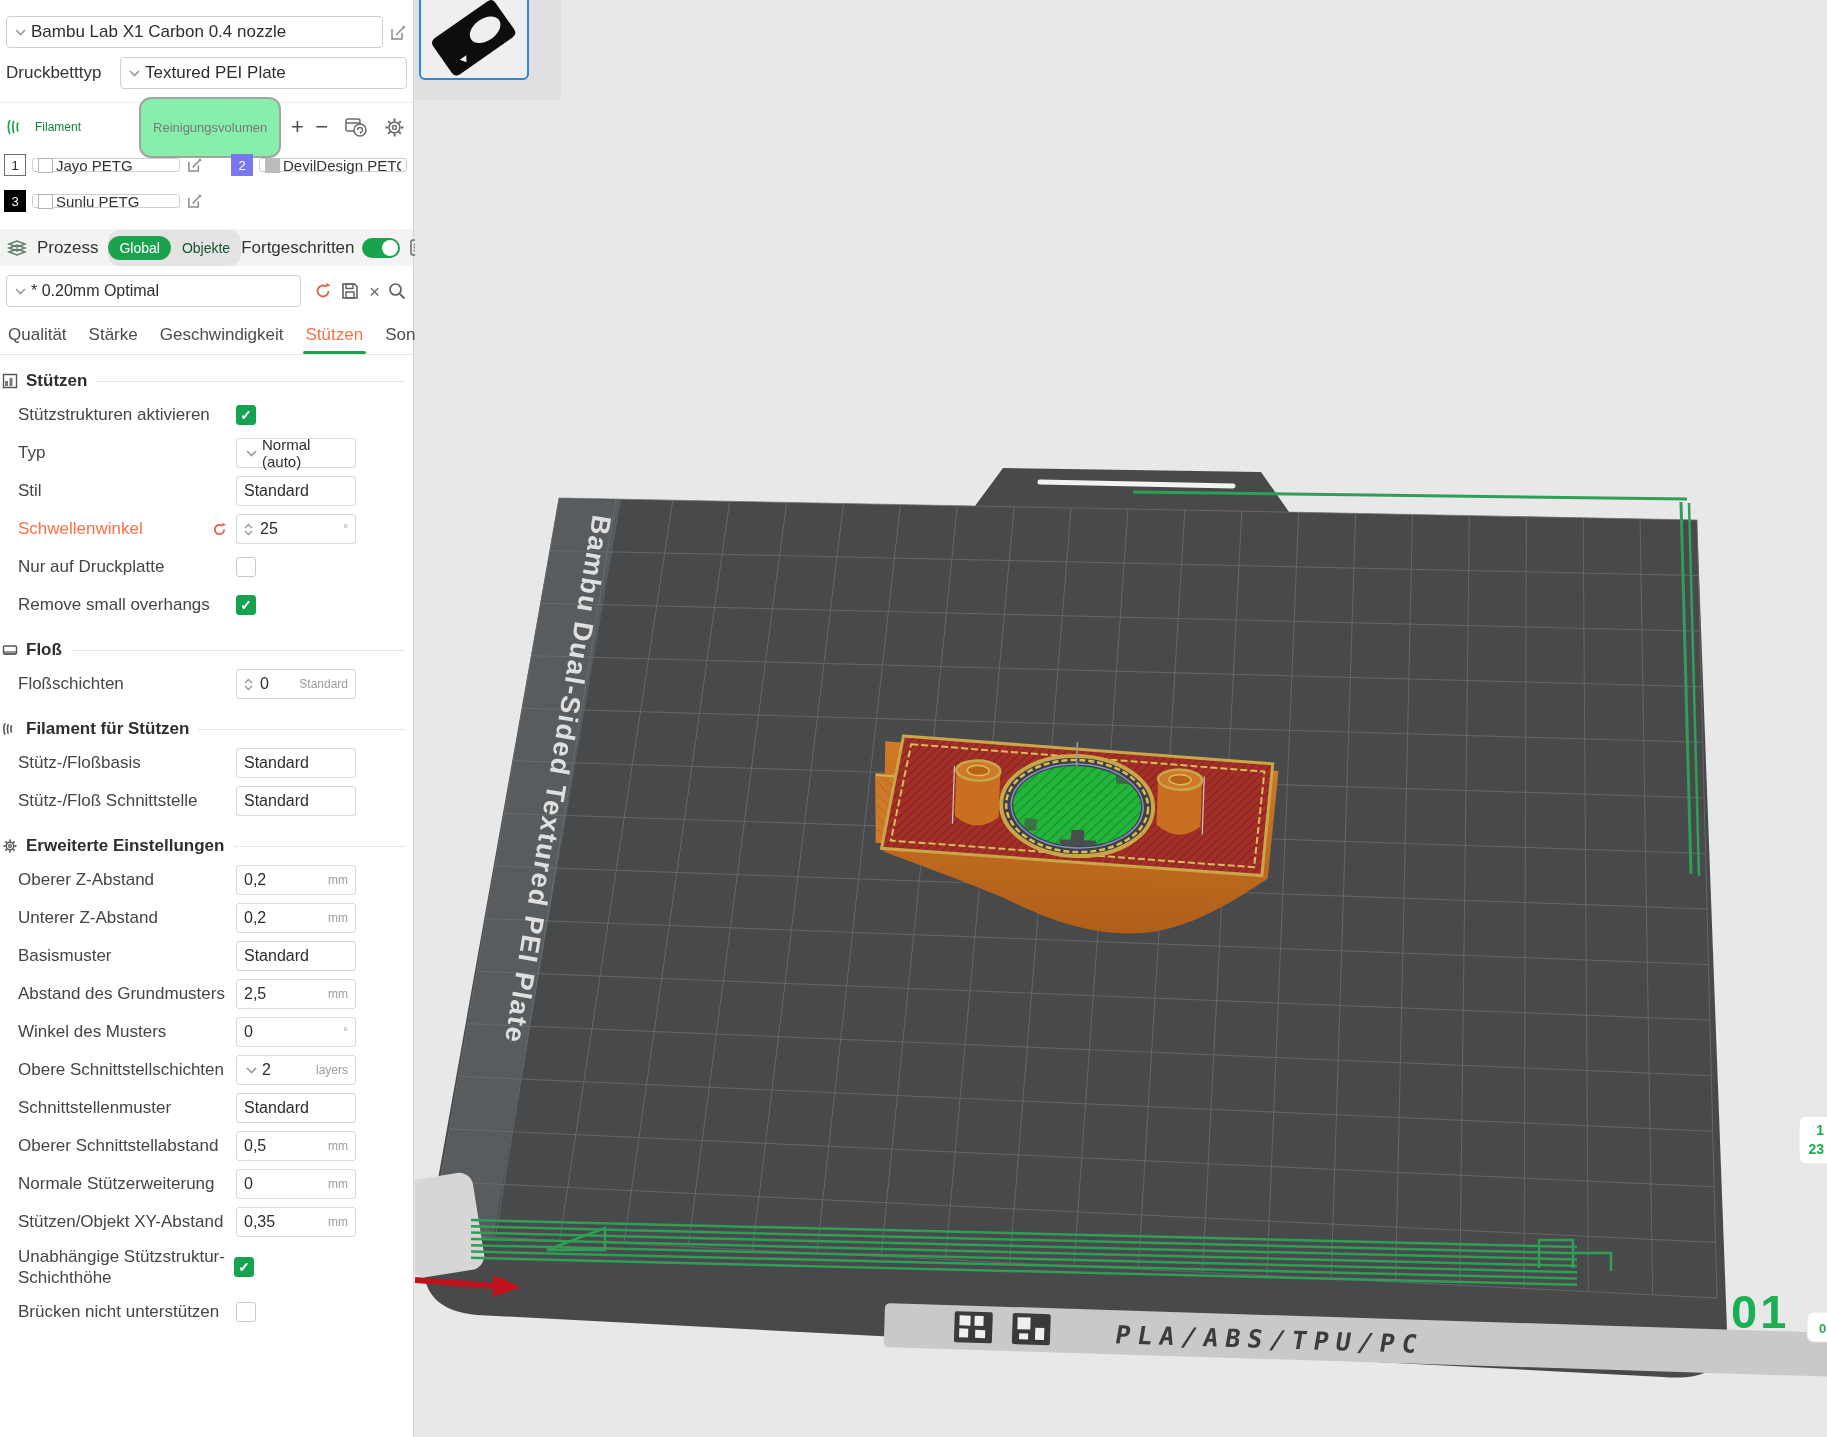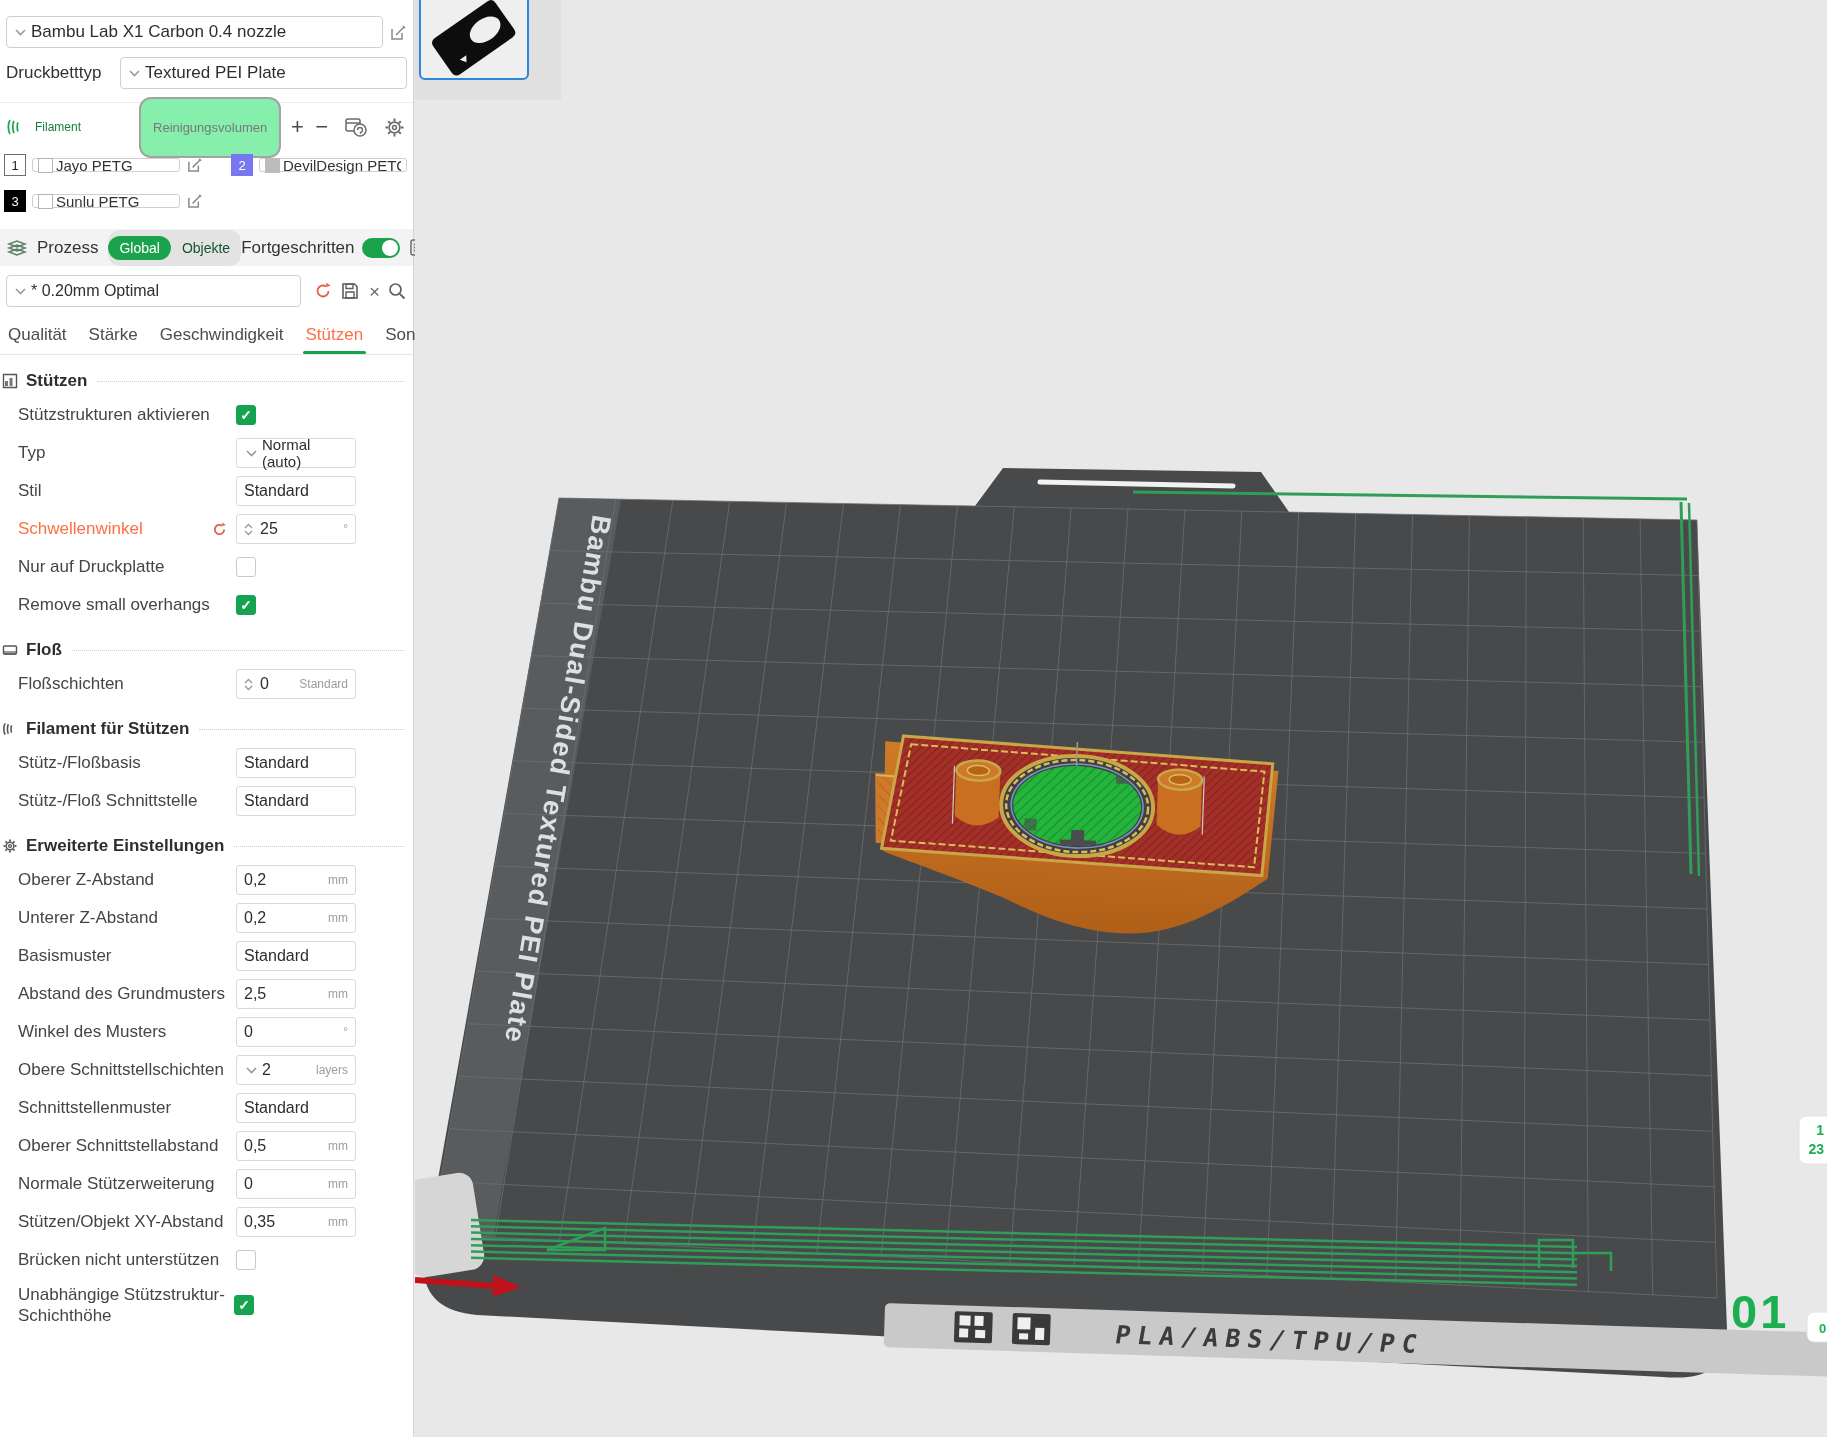--- a/index.html
+++ b/index.html
@@ -478,30 +478,30 @@
   </div>
   <div class="srow">
     <span class="lab">Stützen/Objekt XY-Abstand</span>
     <span class="ctrlwrap">
         <span class="box">
       <span>0,35</span>
       <span class="unit">mm</span>
         </span>
       </span>
   </div>
-  <div class="srow">
-    <span class="lab">Brücken nicht unterstützen</span>
-    <span class="ctrlwrap">
-        <span class="cb"></span>
-      </span>
-  </div>
   <div class="srow" style="min-height:52px">
     <span class="lab" style="max-width:210px">Unabhängige Stützstruktur-Schichthöhe</span>
     <span class="ctrlwrap">
         <span class="cb on"></span>
+      </span>
+  </div>
+  <div class="srow">
+    <span class="lab">Brücken nicht unterstützen</span>
+    <span class="ctrlwrap">
+        <span class="cb"></span>
       </span>
   </div>
 
 </div>
 
 <div id="vpwrap">
 <svg id="vp" width="1412" height="1437" viewBox="0 0 1412 1437">
   <defs>
     <pattern id="rhatch" width="6" height="6" patternUnits="userSpaceOnUse" patternTransform="rotate(45)">
       <rect width="6" height="6" fill="#a23029"></rect>

